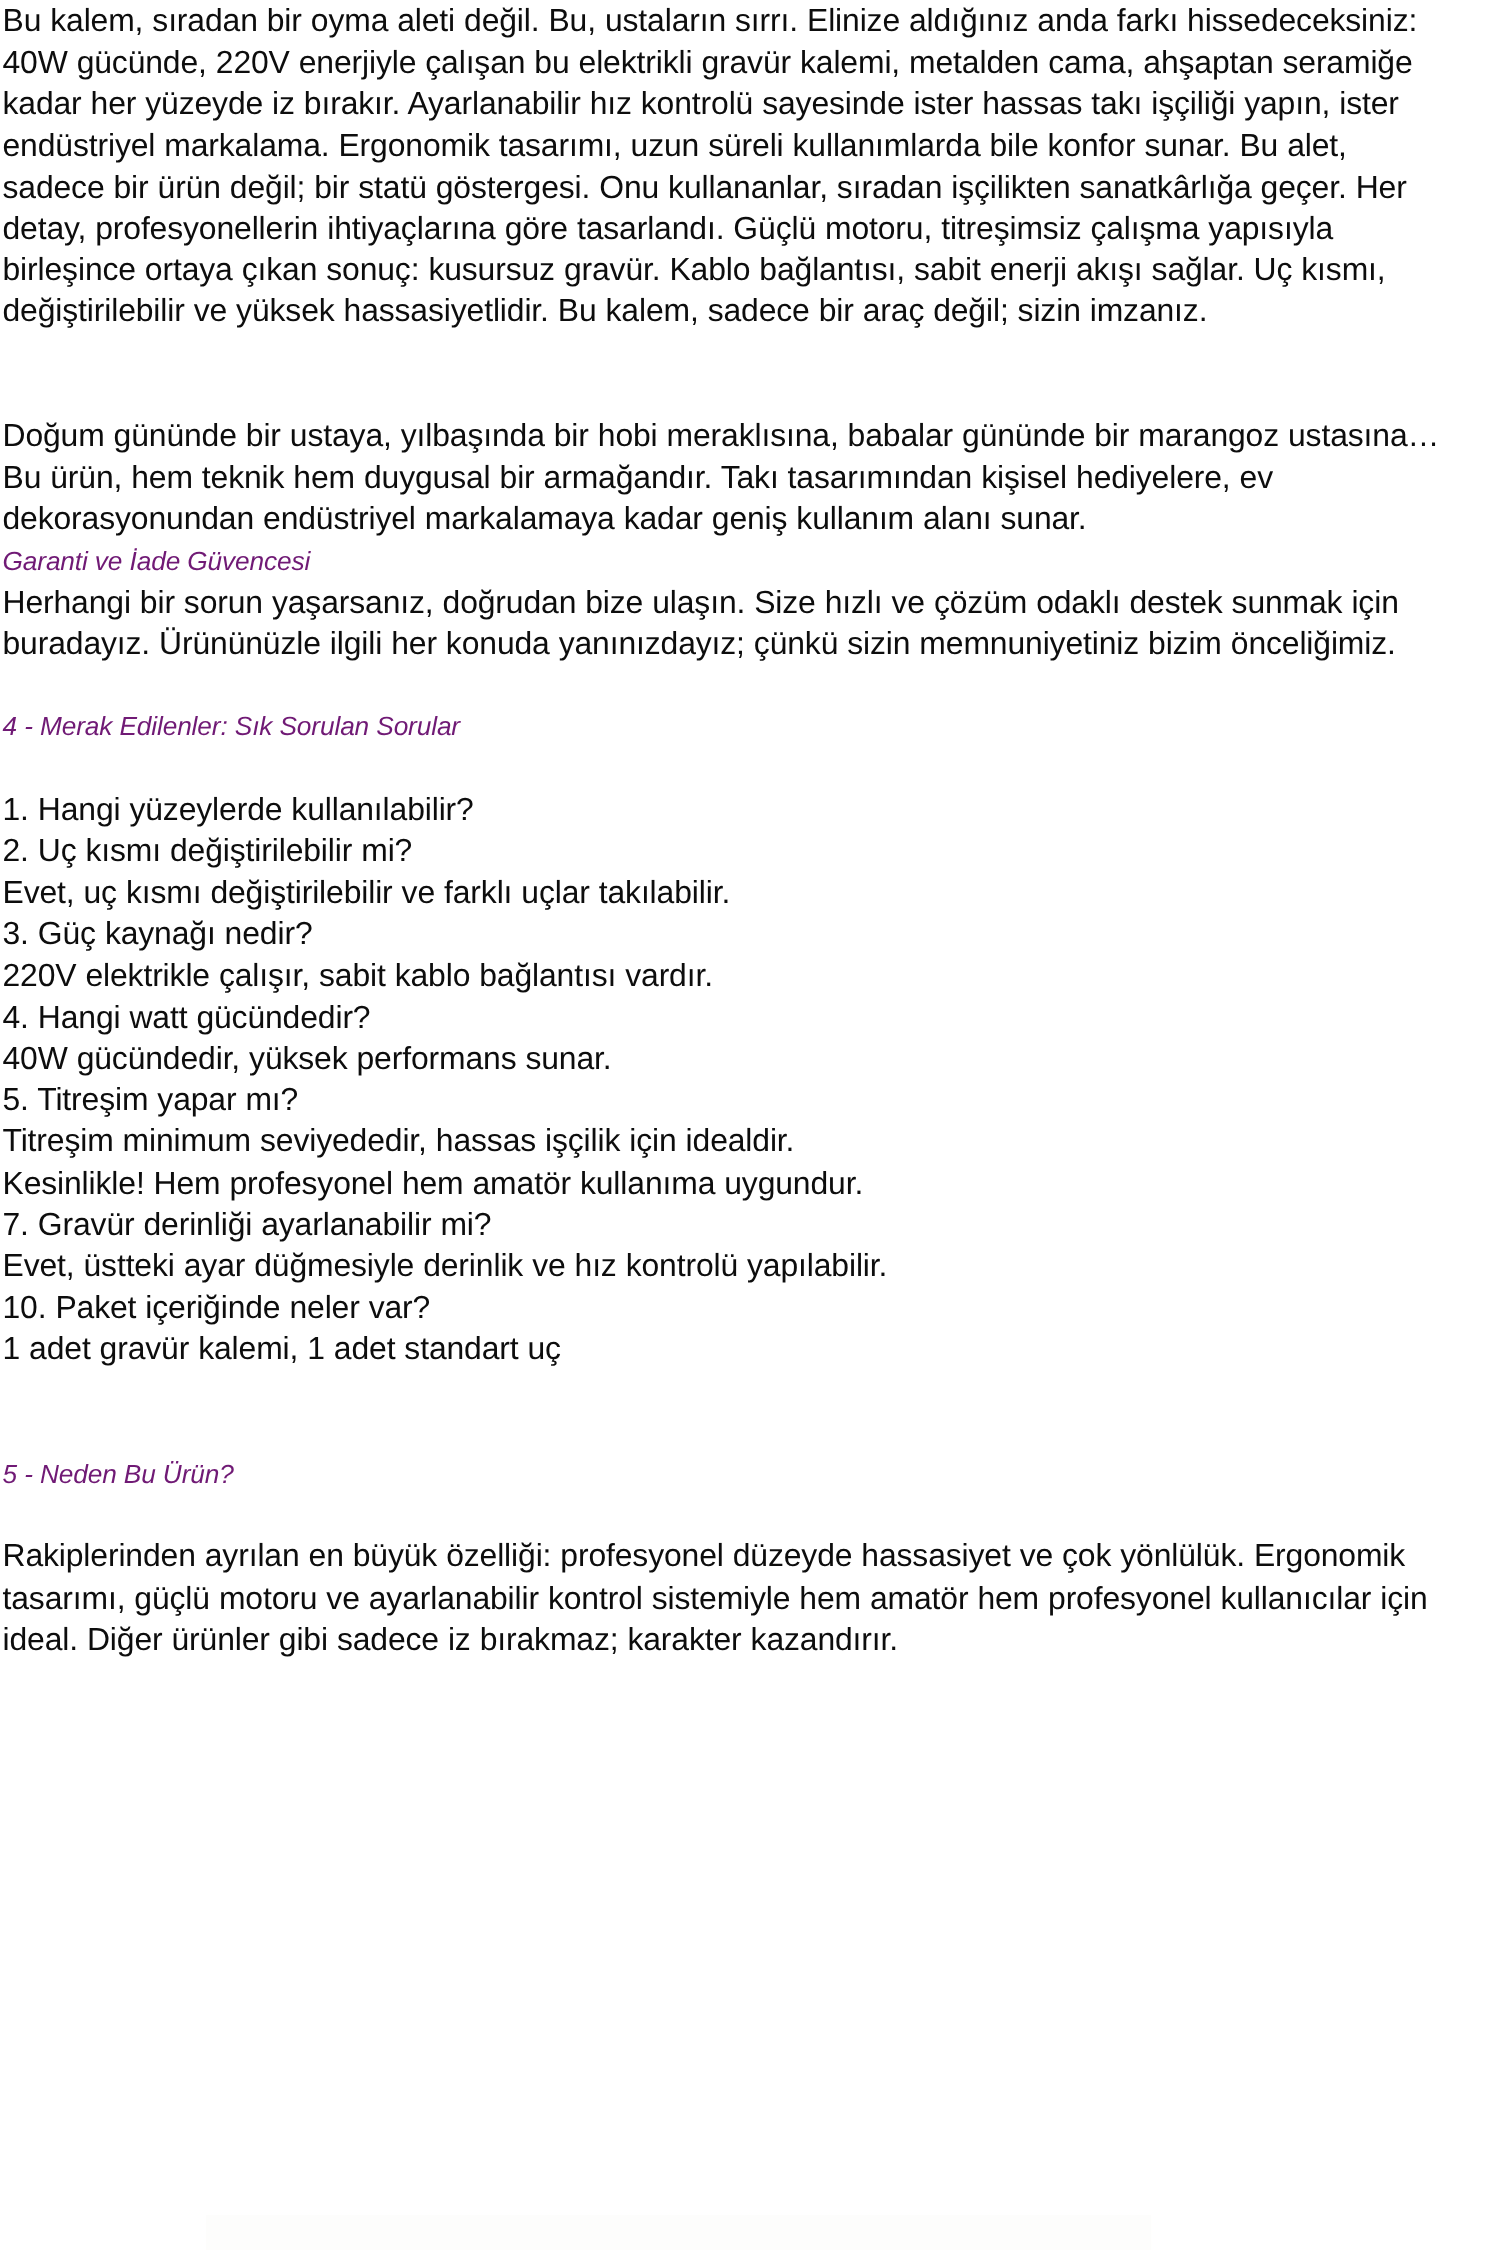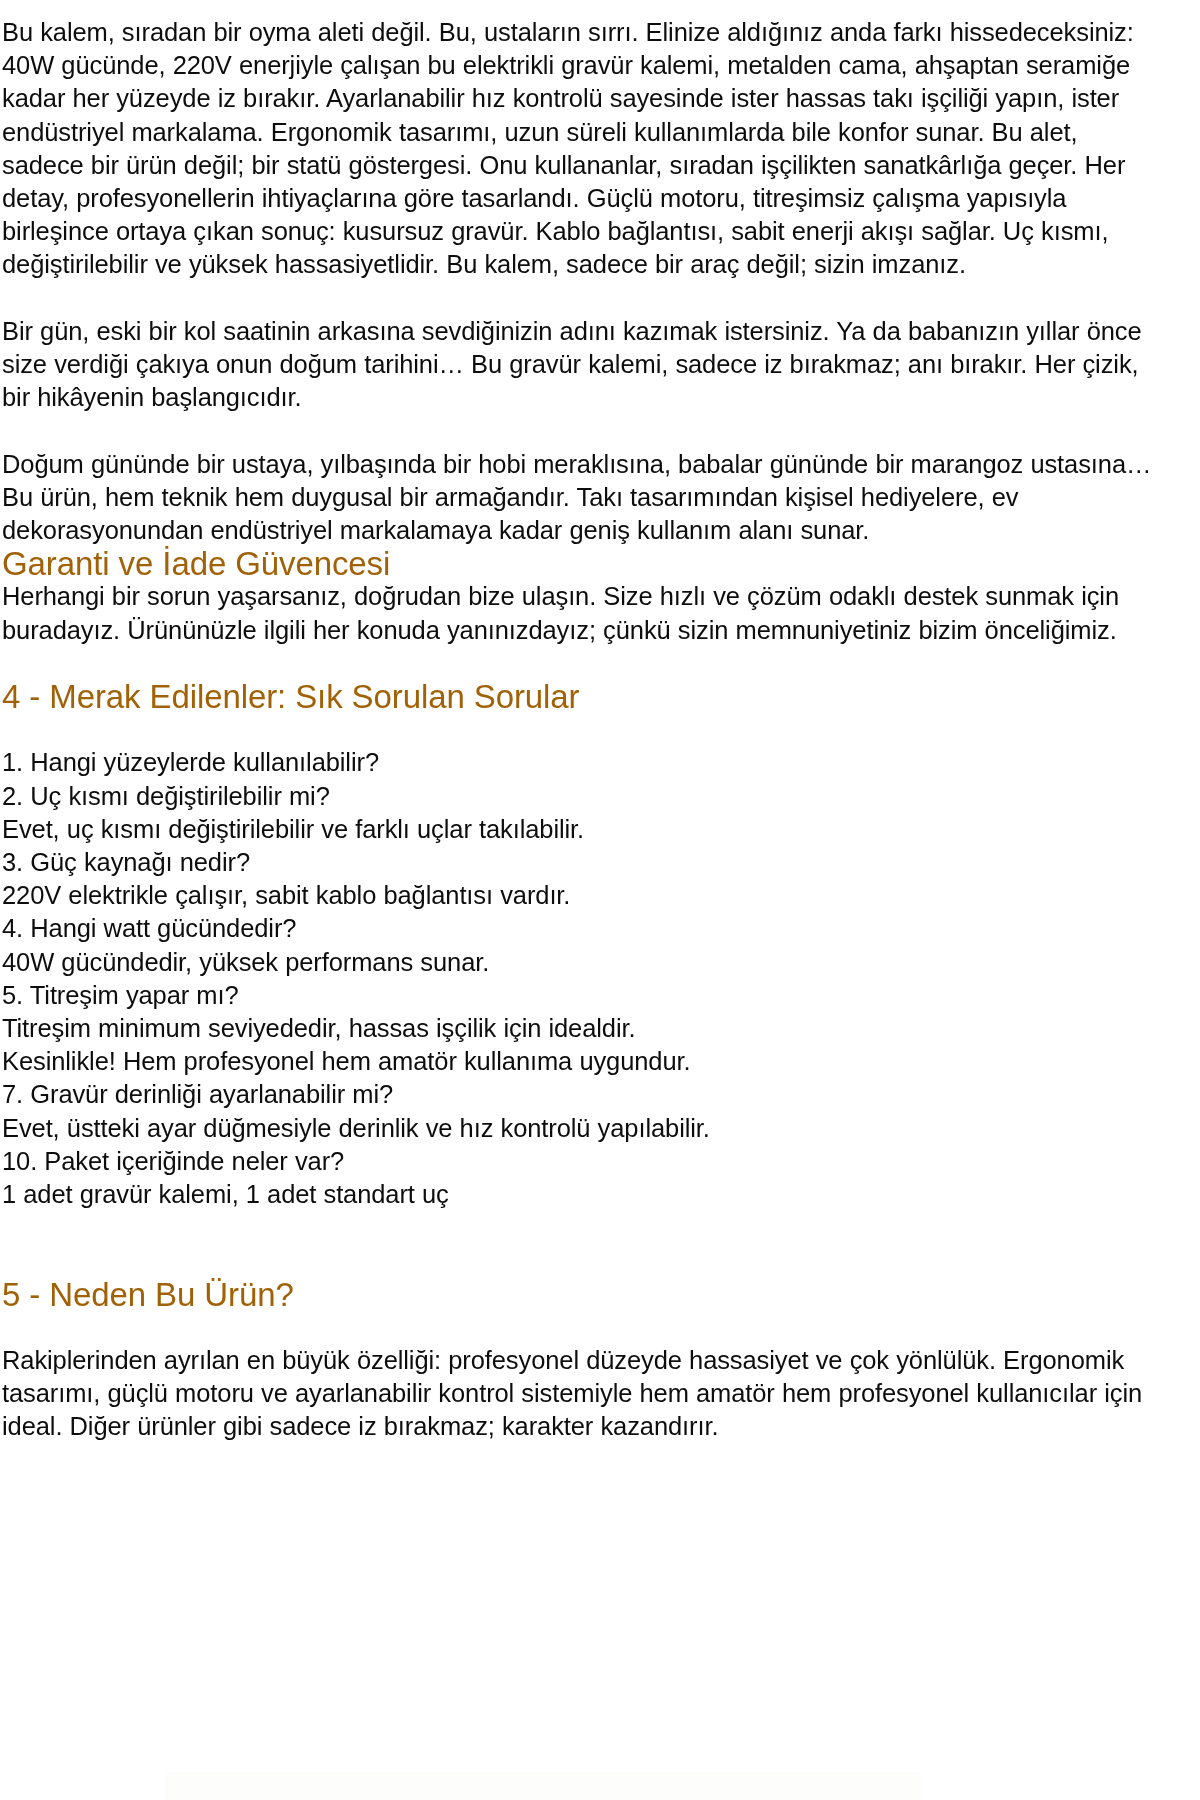--- a/index.html
+++ b/index.html
@@ -14,47 +14,48 @@
     font-family: "Liberation Sans", sans-serif;
     color: #0d0d0d;
     overflow: hidden;
     position: relative;
   }
 
   .page {
     position: relative;
     width: 1200px;
     height: 1800px;
-    padding: 16px 40px 0px 2px;
+    padding: 1px 40px 0px 2px;
   }
 
   
   .para {
     font-size: 25.5px;
     line-height: 33.2px;
     letter-spacing: -0.1px;
     word-spacing: 0.2px;
     color: #0d0d0d;
     max-width: 1152px;
     text-align: left;
     white-space: pre-wrap;
     font-weight: 400;
   }
 
   .blank-line {
     height: 33.2px;
   }
 
   .heading {
-    font-size: 33px;
+    font-size: 21px;
     line-height: 33.2px;
     letter-spacing: -0.1px;
-    color: #a16207;
+    color: #701a75;
     font-weight: 400;
     max-width: 1152px;
+    font-style: italic;
   }
 
   .faq-list .para { max-width: 1152px; }
 
   
   .bottom-panel {
     position: absolute;
     left: 165px;
     top: 1772px;
     width: 756px;
@@ -64,21 +65,20 @@
 </style>
 </head>
 <body>
 
 <div class="page">
 
   <p class="para">Bu kalem, sıradan bir oyma aleti değil. Bu, ustaların sırrı. Elinize aldığınız anda farkı hissedeceksiniz: 40W gücünde, 220V enerjiyle çalışan bu elektrikli gravür kalemi, metalden cama, ahşaptan seramiğe kadar her yüzeyde iz bırakır. Ayarlanabilir hız kontrolü sayesinde ister hassas takı işçiliği yapın, ister endüstriyel markalama. Ergonomik tasarımı, uzun süreli kullanımlarda bile konfor sunar. Bu alet, sadece bir ürün değil; bir statü göstergesi. Onu kullananlar, sıradan işçilikten sanatkârlığa geçer. Her detay, profesyonellerin ihtiyaçlarına göre tasarlandı. Güçlü motoru, titreşimsiz çalışma yapısıyla birleşince ortaya çıkan sonuç: kusursuz gravür. Kablo bağlantısı, sabit enerji akışı sağlar. Uç kısmı, değiştirilebilir ve yüksek hassasiyetlidir. Bu kalem, sadece bir araç değil; sizin imzanız.</p>
 
   <div class="blank-line"></div>
 
-  <p class="para">Bir gün, eski bir kol saatinin arkasına sevdiğinizin adını kazımak istersiniz. Ya da babanızın yıllar önce size verdiği çakıya onun doğum tarihini… Bu gravür kalemi, sadece iz bırakmaz; anı bırakır. Her çizik, bir hikâyenin başlangıcıdır.</p>
 
   <div class="blank-line"></div>
 
   <p class="para">Doğum gününde bir ustaya, yılbaşında bir hobi meraklısına, babalar gününde bir marangoz ustasına… Bu ürün, hem teknik hem duygusal bir armağandır. Takı tasarımından kişisel hediyelere, ev dekorasyonundan endüstriyel markalamaya kadar geniş kullanım alanı sunar.</p>
 
   <p class="heading">Garanti ve İade Güvencesi</p>
 
   <p class="para">Herhangi bir sorun yaşarsanız, doğrudan bize ulaşın. Size hızlı ve çözüm odaklı destek sunmak için buradayız. Ürününüzle ilgili her konuda yanınızdayız; çünkü sizin memnuniyetiniz bizim önceliğimiz.</p>
 
   <div class="blank-line"></div>

